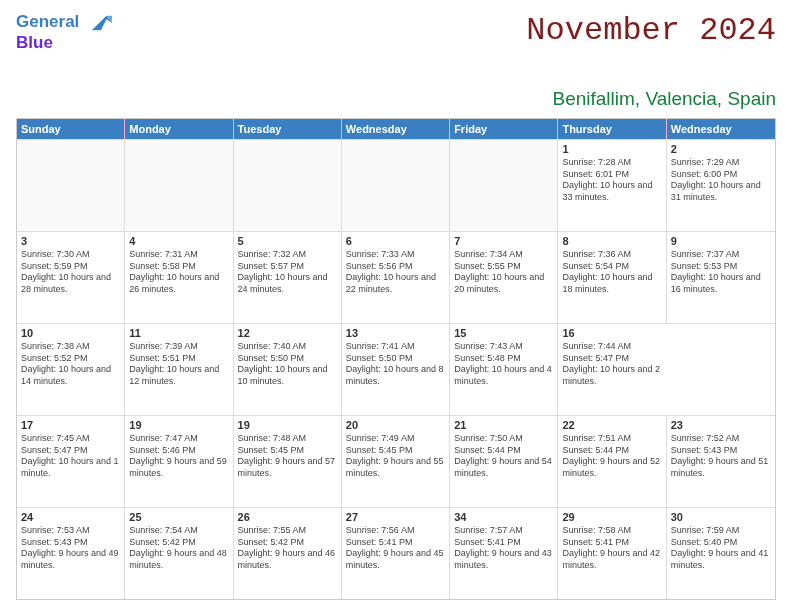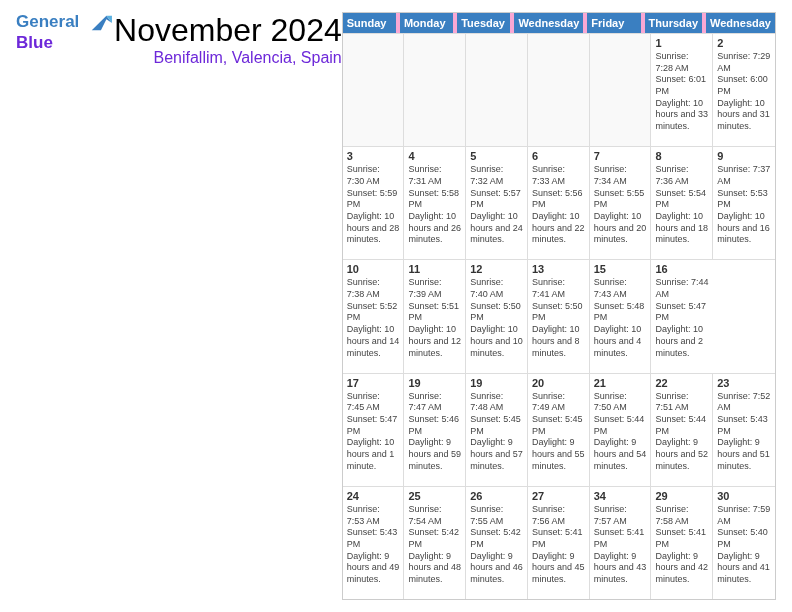--- a/index.html
+++ b/index.html
@@ -8,21 +8,21 @@
       background: #fff;
       width: 792px;
       height: 612px;
       overflow: hidden;
     }
     .page {
       width: 792px;
       height: 612px;
       padding: 12px 16px 12px 16px;
       display: flex;
-      flex-direction: row;
+      flex-direction: column;
     }
     .header {
       display: flex;
       justify-content: space-between;
       align-items: flex-start;
       margin-bottom: 8px;
     }
     .logo {
       display: flex;
       align-items: center;
@@ -31,44 +31,46 @@
       width: 24px;
       height: 24px;
       margin-left: 2px;
     }
     .title-block {
       text-align: right;
     }
     .month-title {
       font-size: 32px;
       font-weight: normal;
-      color: #000000;
+      color: #7f1d1d;
+      font-family: Liberation Mono, monospace;
     }
     .location {
-      font-size: 16px;
-      color: #6d28d9;
+      font-size: 19px;
+      color: #15803d;
+      margin-top: 39px;
     }
     .calendar {
       flex: 1;
       display: flex;
       flex-direction: column;
       border: 1px solid #ccc;
     }
     .cal-header {
       display: grid;
       grid-template-columns: repeat(7, 1fr);
       background: #3a7fc1;
     }
     .cal-header-cell {
       color: #fff;
       font-size: 11px;
       font-weight: bold;
       padding: 4px 4px;
       text-align: left;
-      border-right: 4px solid #f9a8d4;
+      border-right: 1px solid #f9a8d4;
     }
     .cal-header-cell:last-child { border-right: none; }
     .cal-body {
       flex: 1;
       display: flex;
       flex-direction: column;
     }
     .cal-row {
       display: grid;
       grid-template-columns: repeat(7, 1fr);

